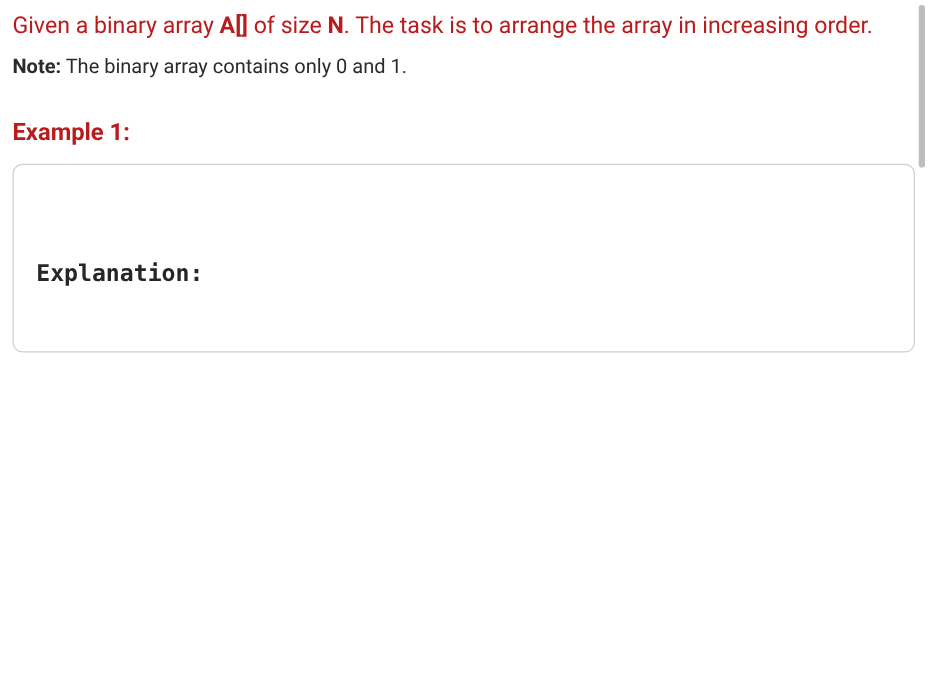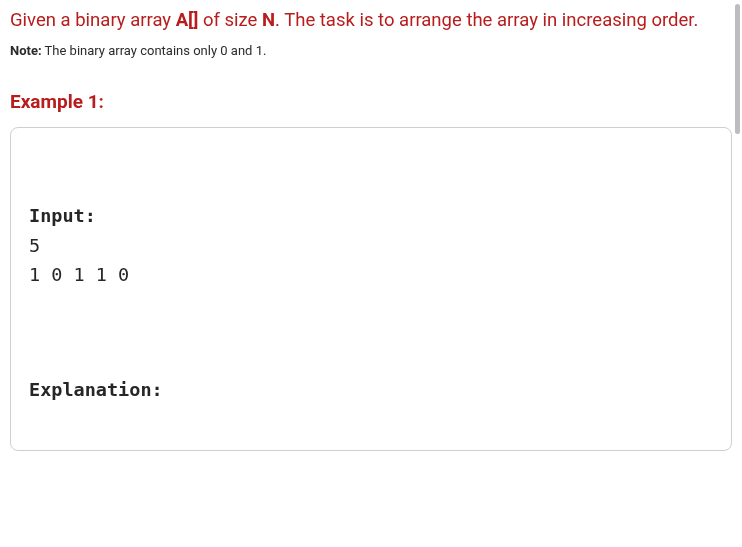--- a/index.html
+++ b/index.html
@@ -19,21 +19,21 @@
   .problem-text {
     font-size: 18.5px;
     line-height: 1.4;
     color: #b91c1c;
     margin-bottom: 8px;
   }
   .problem-text b {
     font-weight: 700;
   }
   .note-line {
-    font-size: 13px;
+    font-size: 16px;
     line-height: 1.4;
     color: #2b2b2b;
     margin-bottom: 30px;
   }
   .note-line b {
     font-weight: 700;
   }
   .example-heading {
     font-size: 19px;
     font-weight: 700;
@@ -77,20 +77,17 @@
   <span>Given a binary array </span><b>A[]</b><span> of size </span><b>N</b><span>. The task is to arrange the array in increasing order.</span>
 </div>
 
 <div class="note-line">
   <b>Note:</b><span> The binary array contains only 0  and 1.</span>
 </div>
 
 <div class="example-heading">Example 1:</div>
 
 <div class="code-box">
-  <div class="block"><span class="label">Input:</span>
-<span>5
-1 0 1 1 0</span></div>
   <div class="block"><span class="label">Explanation:</span>
 </div>
 </div>
 
 <div class="scroll-indicator"></div>
 
 </body></html>

